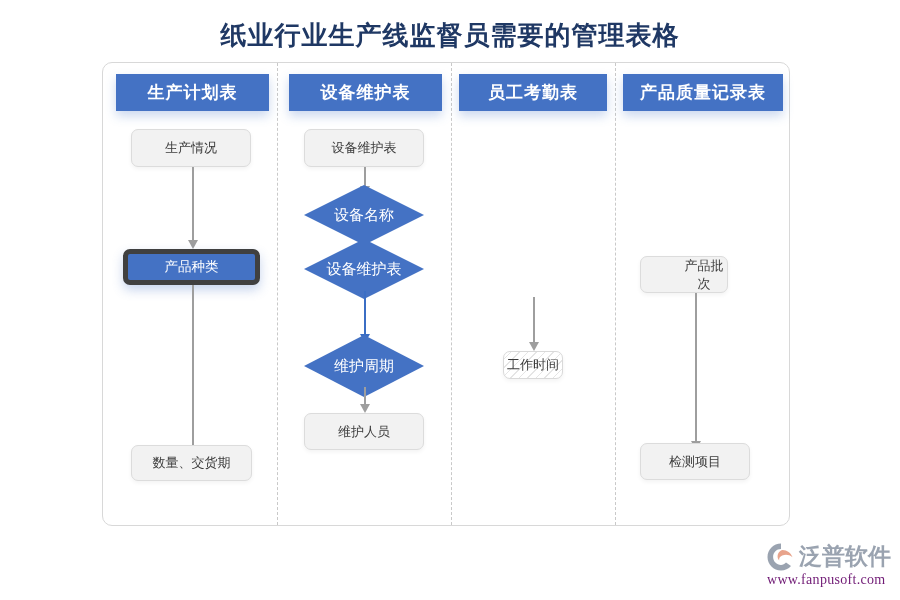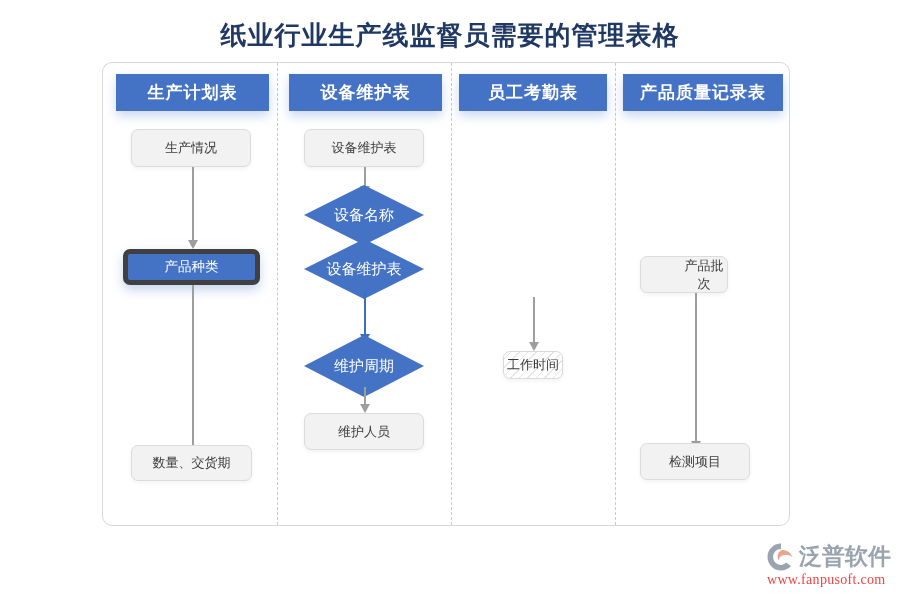--- a/index.html
+++ b/index.html
@@ -210,21 +210,21 @@
     font-family: "Liberation Serif", "DejaVu Serif", serif;
     font-weight: bold;
     font-size: 23px;
     color: #9aa3b0;
     letter-spacing: 0px;
     line-height: 30px;
   }
   #brand-logo .logo-url {
     font-family: "Liberation Serif", "DejaVu Serif", serif;
     font-size: 14px;
-    color: #ef4444;
+    color: #701a75;
     letter-spacing: 0.3px;
     margin-top: -1px;
     padding-left: 1px;
   }
 </style>
 </head>
 <body>
 
 <div id="page-title">纸业行业生产线监督员需要的管理表格</div>
 

